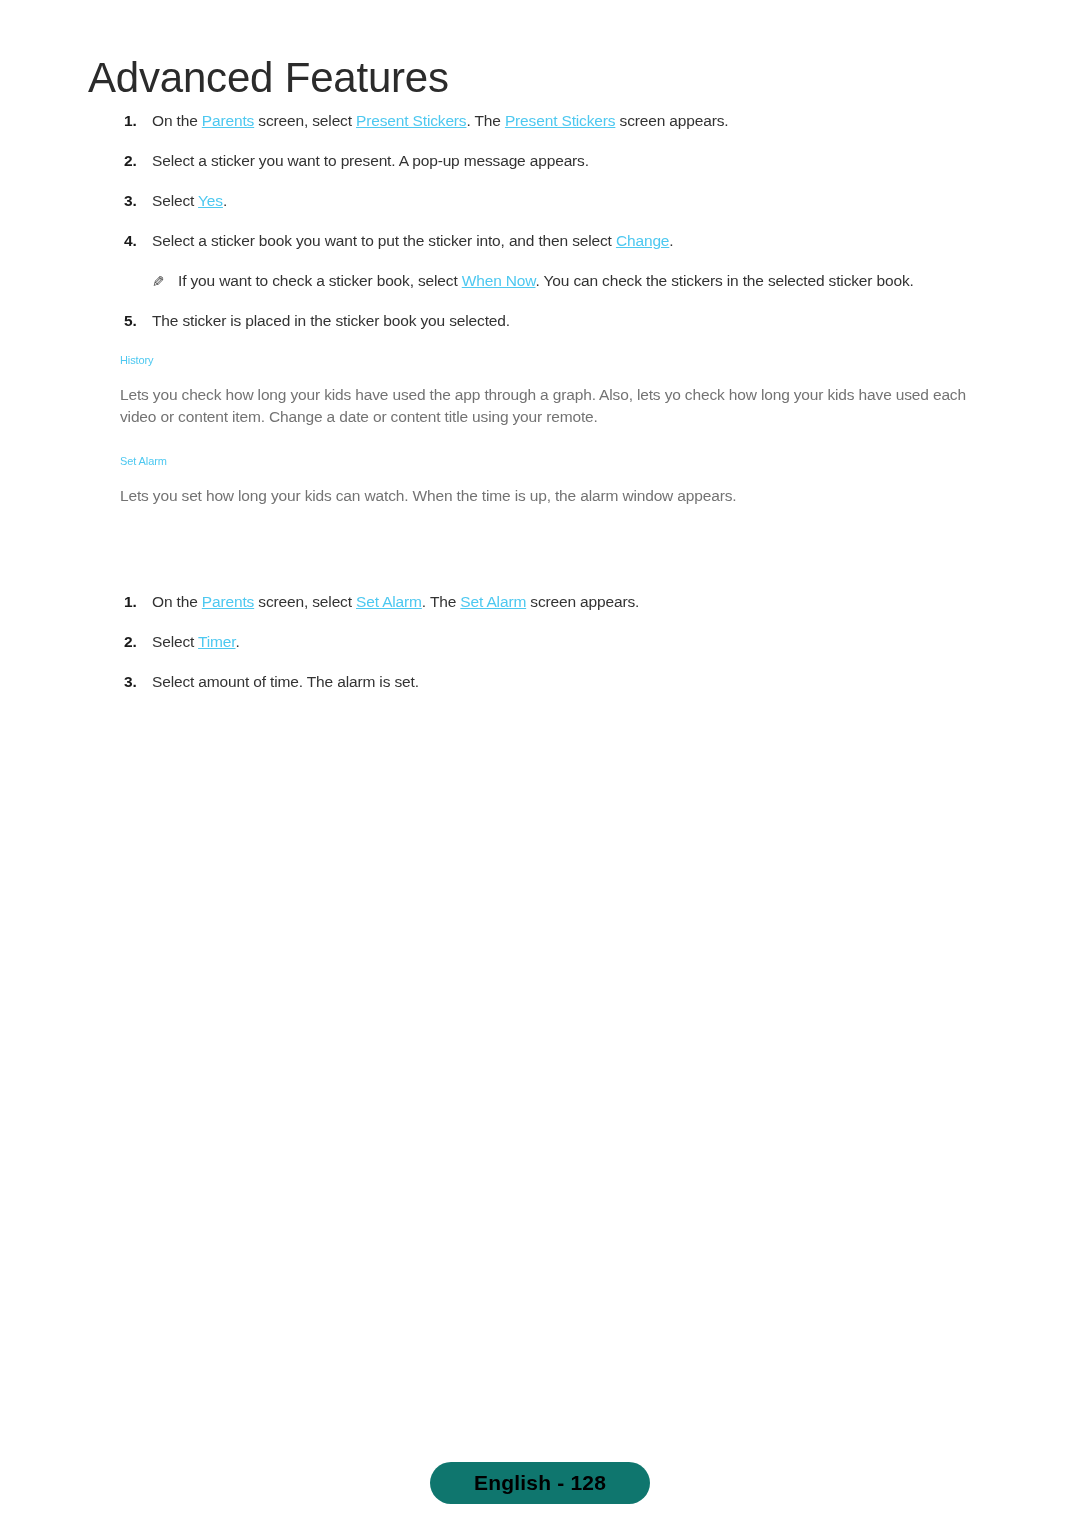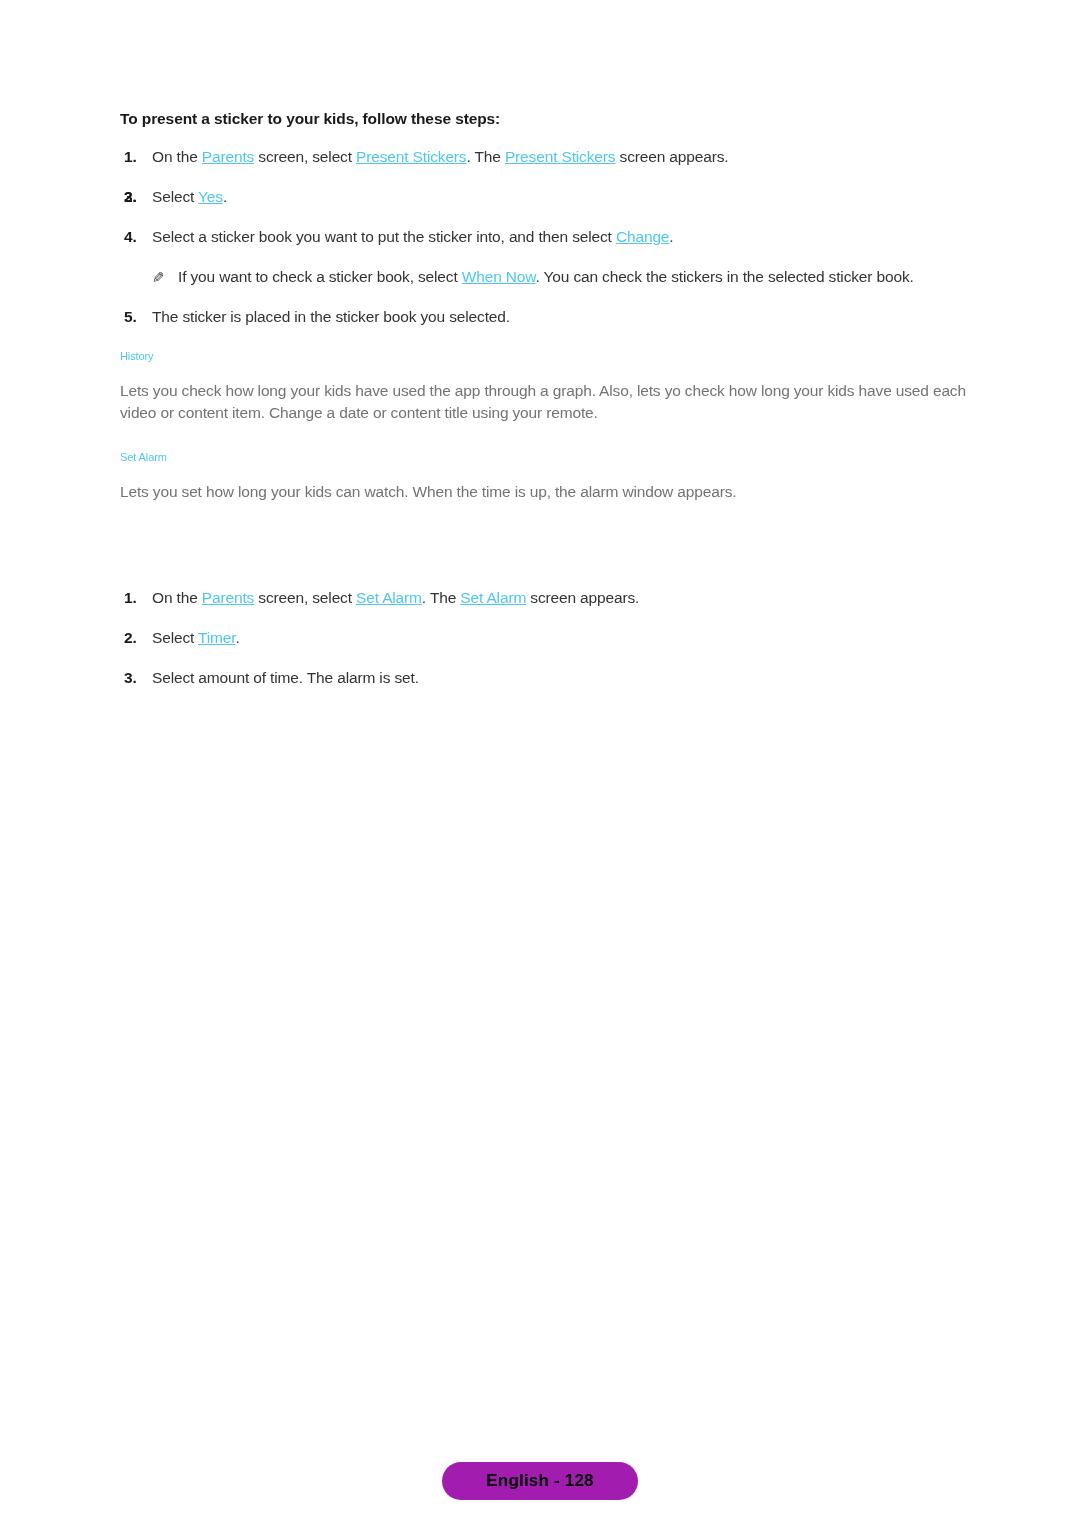--- a/index.html
+++ b/index.html
@@ -123,47 +123,48 @@
   
   .footer {
     position: absolute;
     left: 0;
     top: 1462px;
     width: 1080px;
     display: flex;
     justify-content: center;
   }
   .page-pill {
-    background: #a21caf;
+    background: #0f766e;
     color: #000000;
-    font-size: 17px;
+    font-size: 21px;
     font-weight: bold;
     letter-spacing: 0.2px;
     padding: 9px 44px;
     border-radius: 22px;
     white-space: nowrap;
   }
 </style>
 </head>
 <body>
 
 <div class="page">
 
+  <div class="chapter-title">Advanced Features</div>
 
   <div class="content">
 
-    <div class="bold-heading">To present a sticker to your kids, follow these steps:</div>
 
     <ol class="steps">
       <li class="step">
         <span class="step-num">1.</span>
         <span class="step-text"><span>On the </span><span class="term">Parents</span><span> screen, select </span><span class="term">Present Stickers</span><span>. The </span><span class="term">Present Stickers</span><span> screen appears.</span></span>
       </li>
       <li class="step">
         <span class="step-num">2.</span>
+        <span class="step-text"><span>Select a sticker you want to present. A pop-up message appears.</span></span>
       </li>
       <li class="step">
         <span class="step-num">3.</span>
         <span class="step-text"><span>Select </span><span class="term">Yes</span><span>.</span></span>
       </li>
       <li class="step">
         <span class="step-num">4.</span>
         <span class="step-text"><span>Select a sticker book you want to put the sticker into, and then select </span><span class="term">Change</span><span>.</span></span>
       </li>
     </ol>

